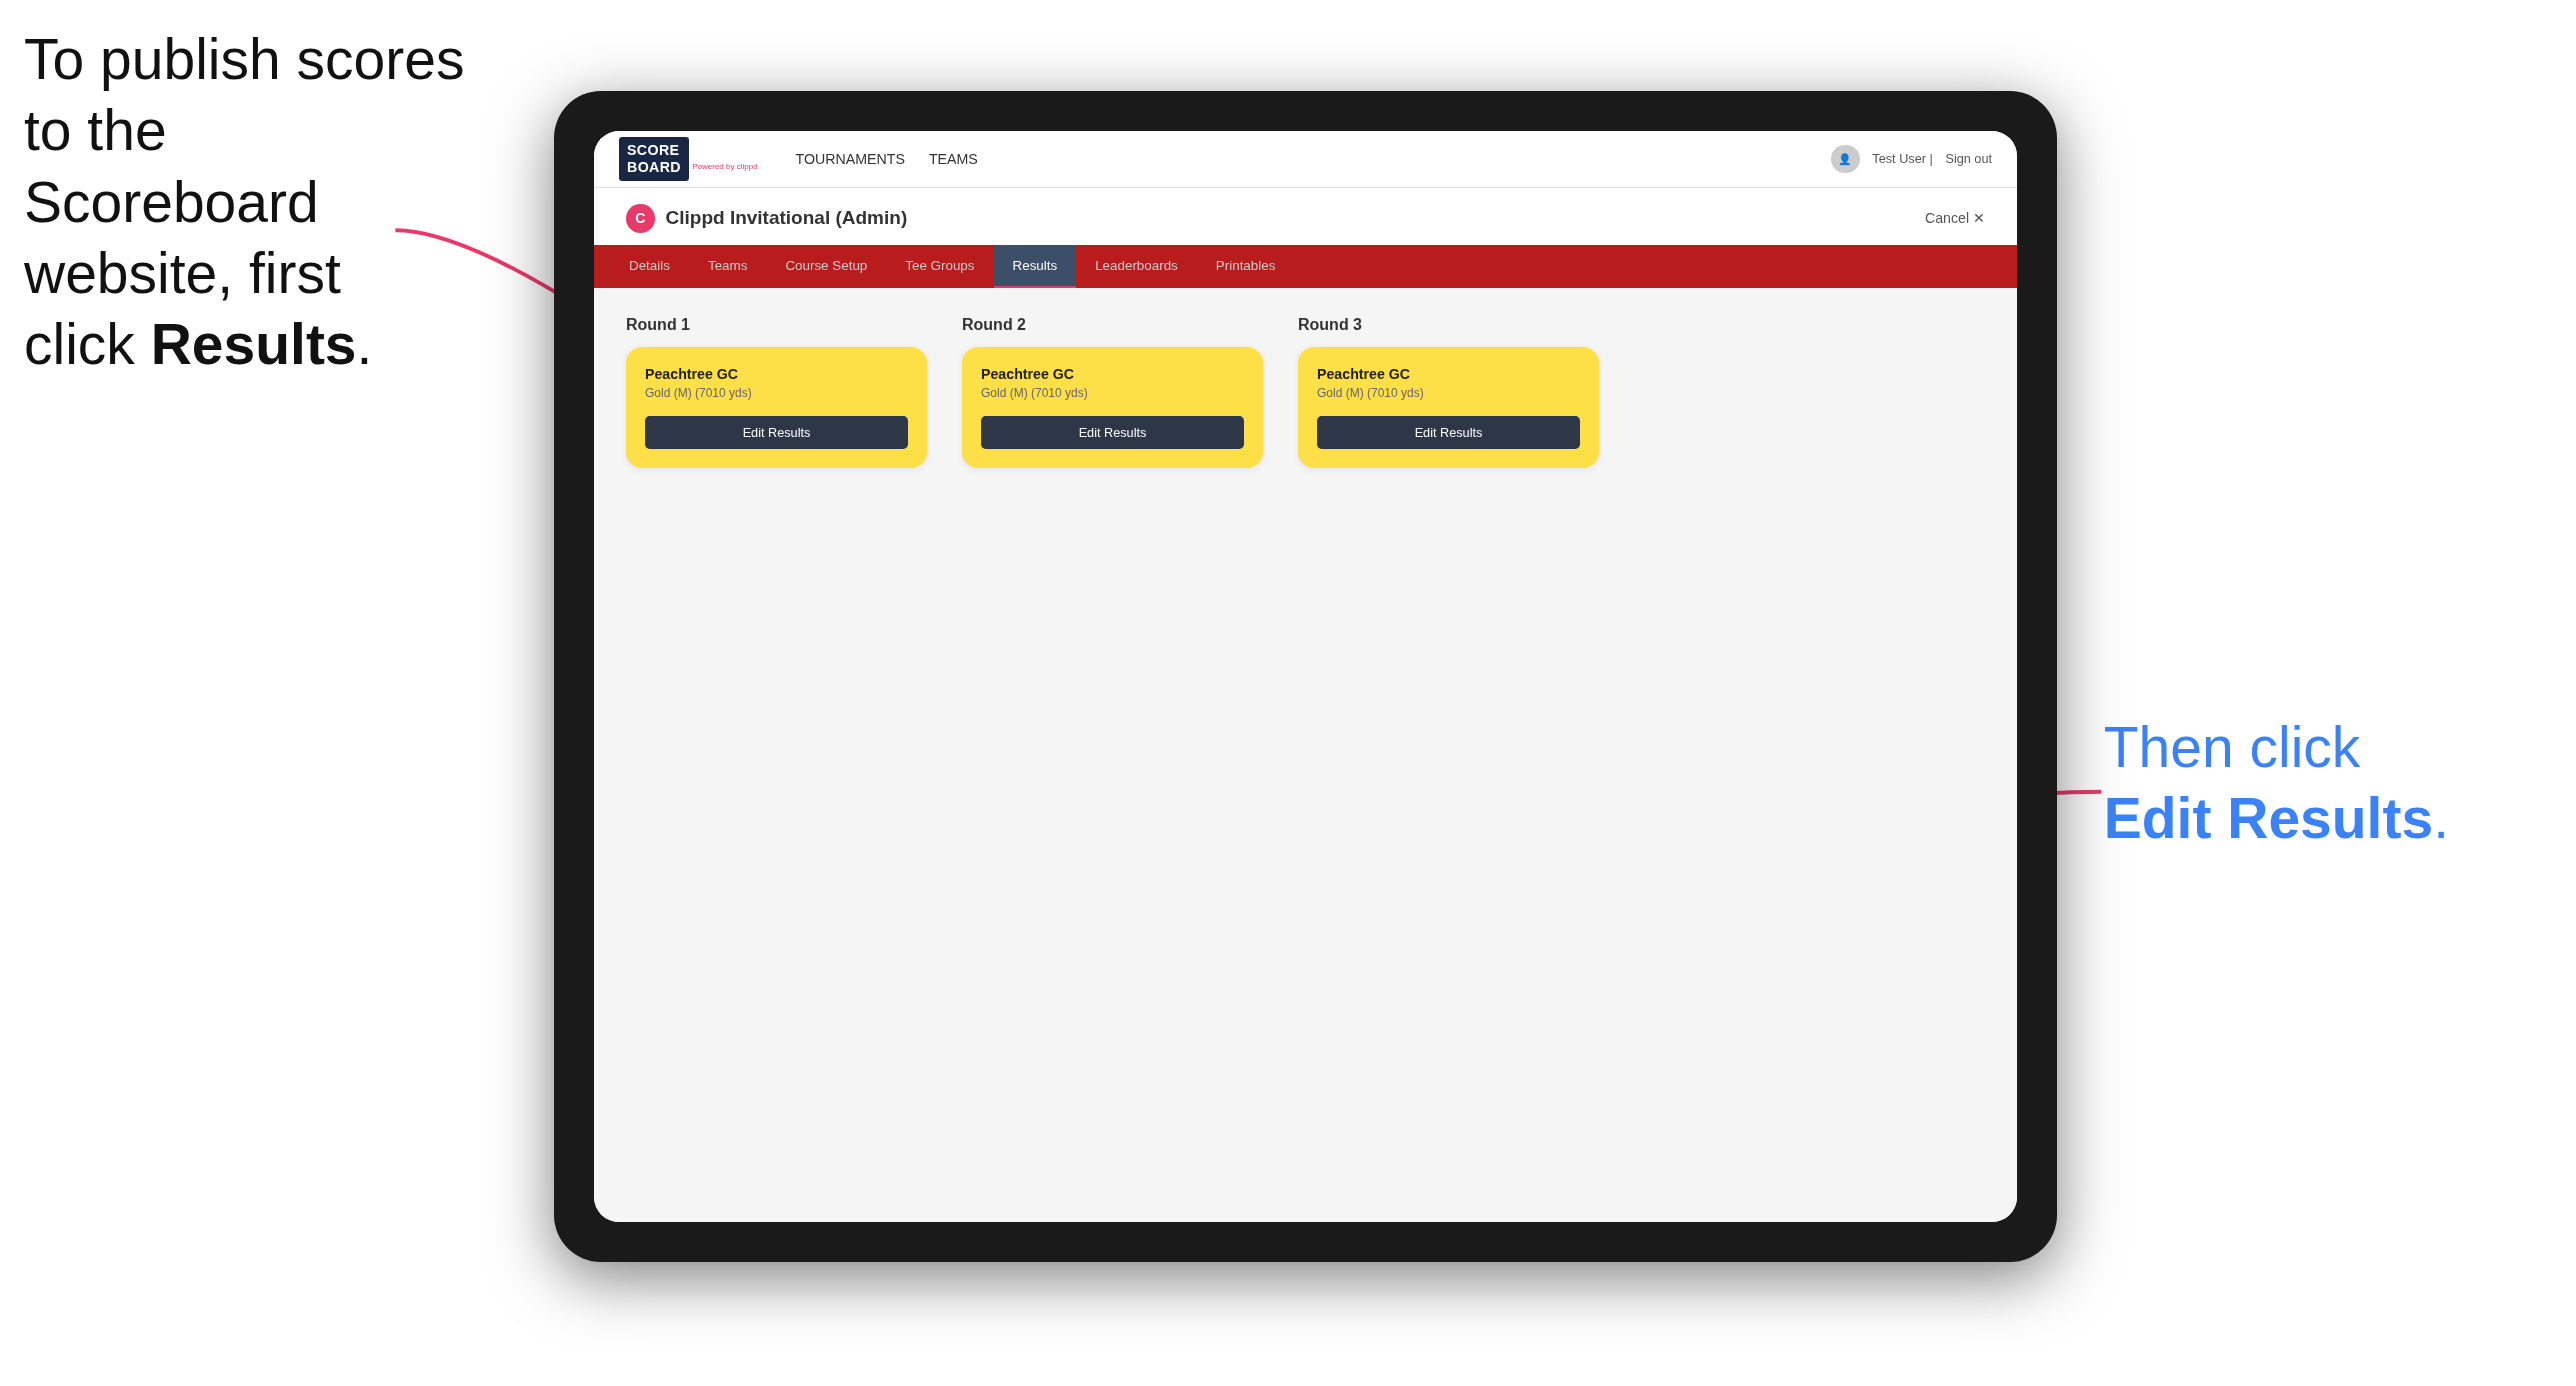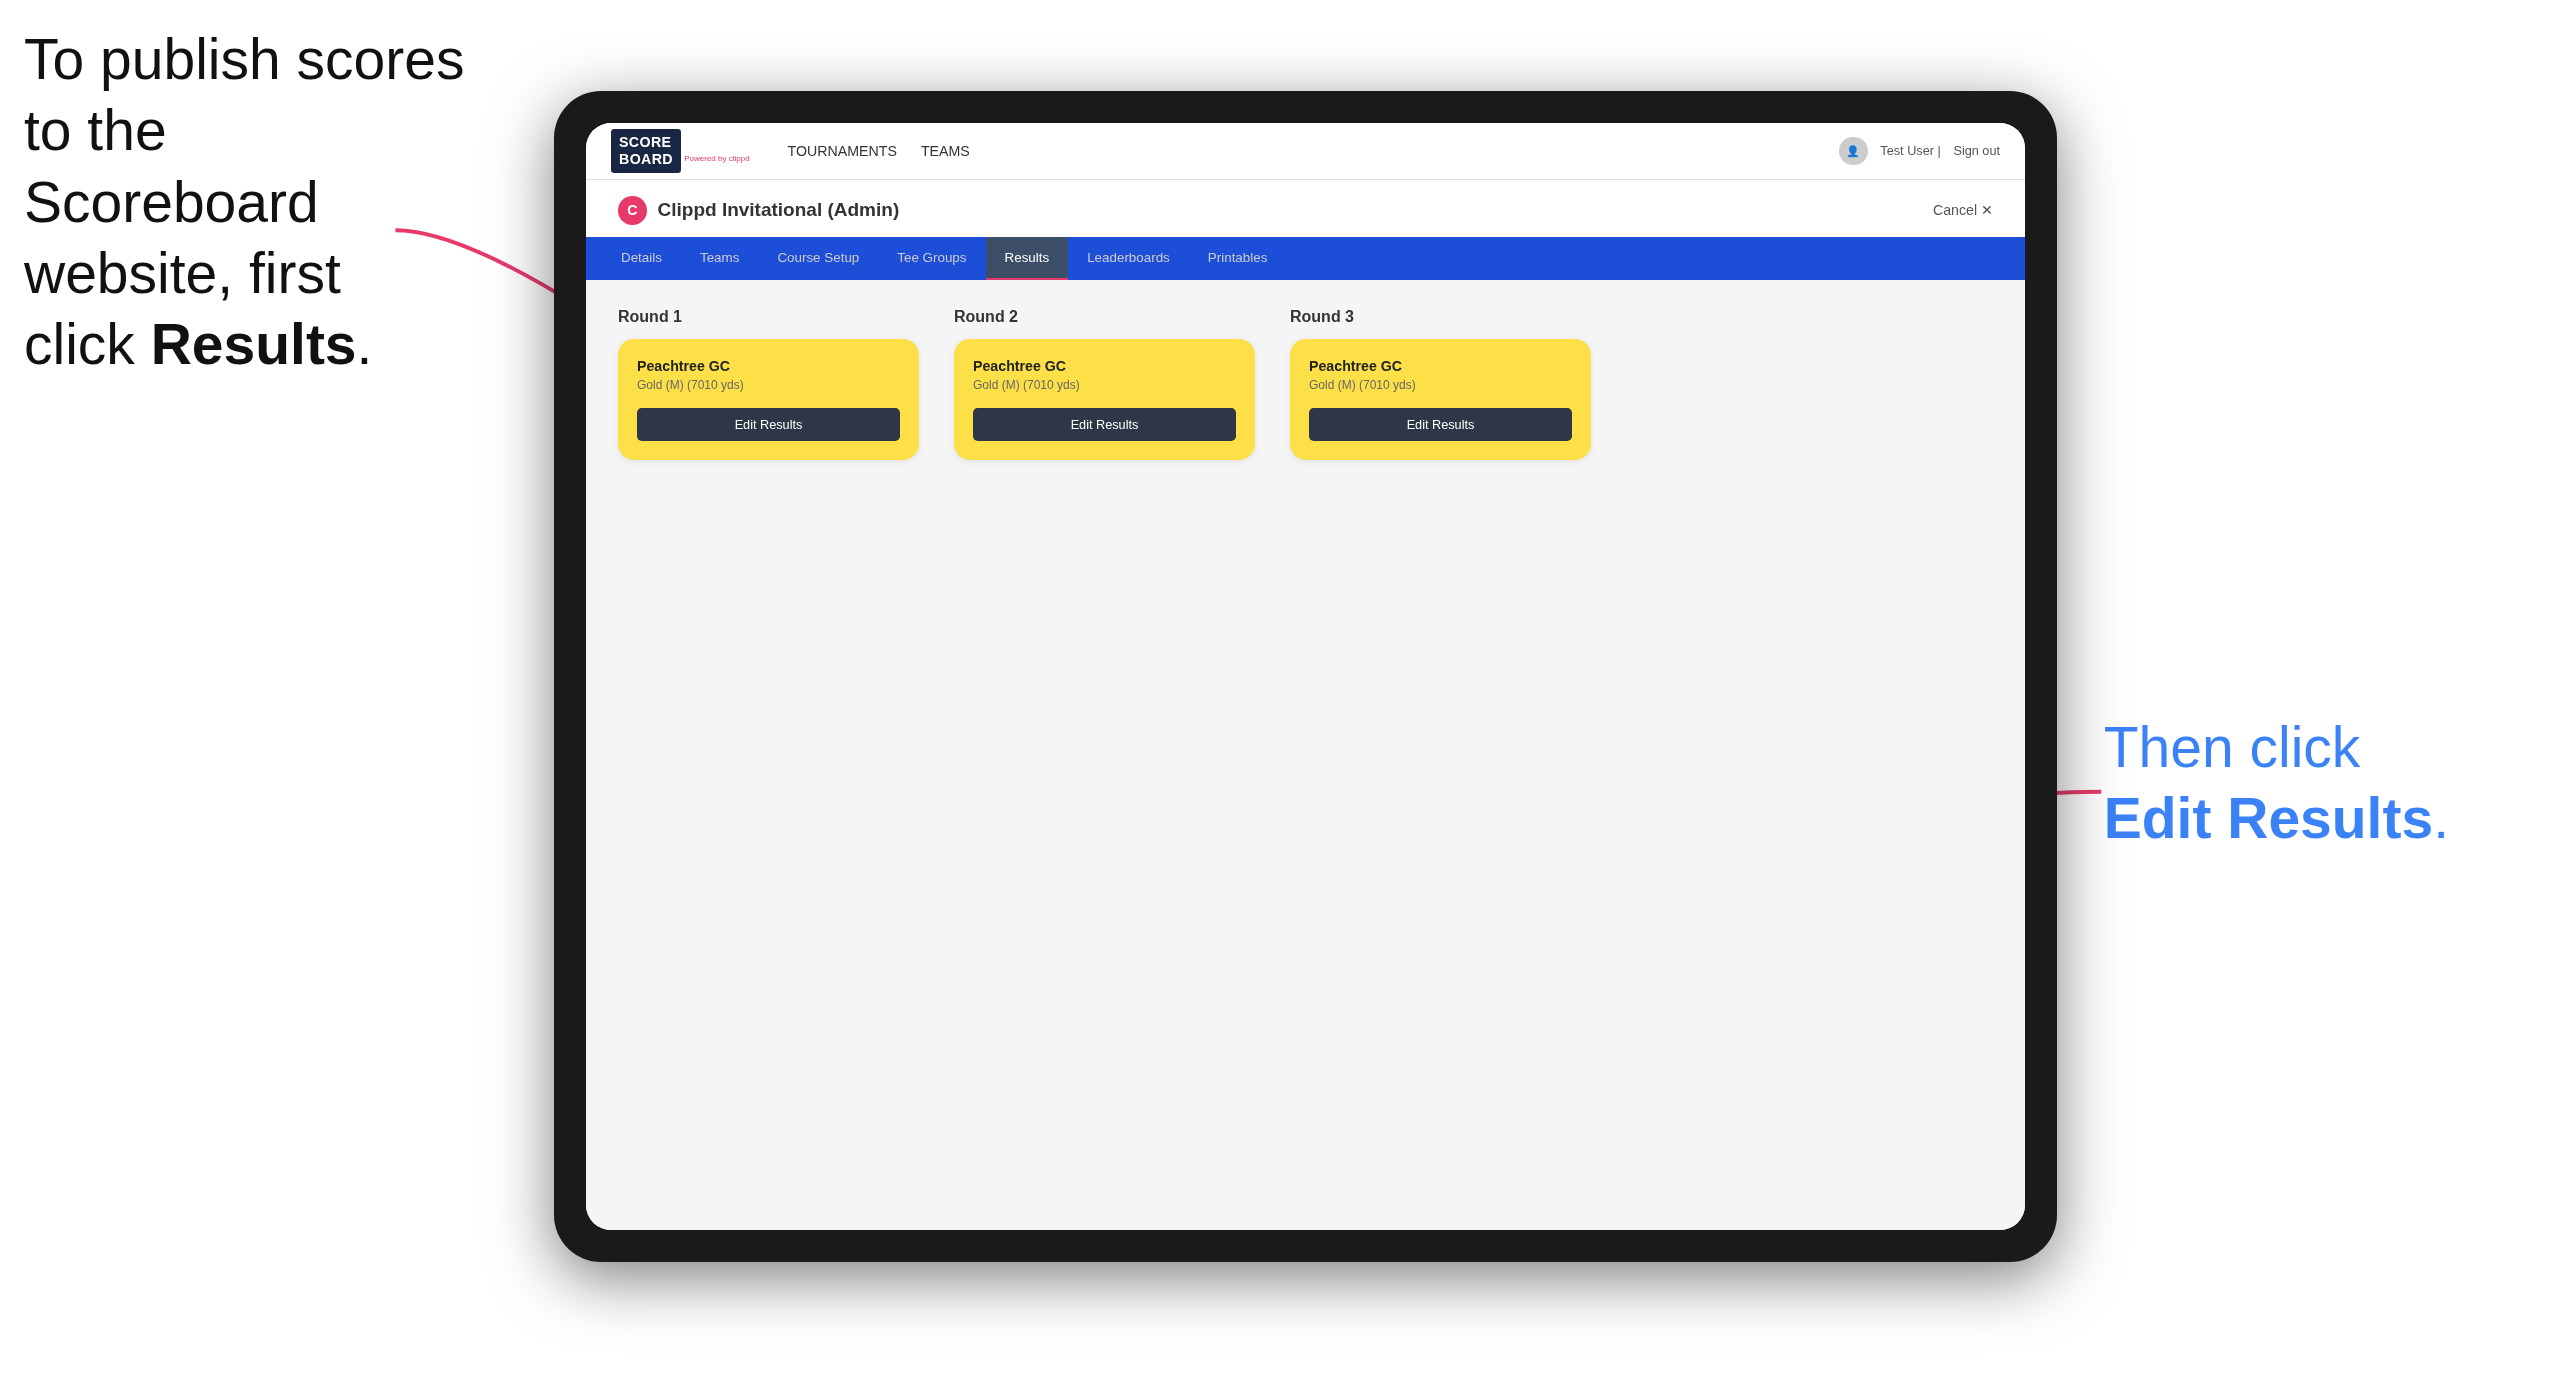--- a/index.html
+++ b/index.html
@@ -44,21 +44,21 @@
 
     
     .tablet-frame {
       position: absolute;
       top: 91px;
       left: 554px;
       width: 1503px;
       height: 1171px;
       background: #1a1a1a;
       border-radius: 47px;
-      padding: 32px;
+      padding: 40px;
       box-shadow: 0 16px 63px rgba(0,0,0,0.5);
     }
 
     .tablet-screen {
       width: 100%;
       height: 100%;
       background: #f0f0f0;
       border-radius: 25px;
       overflow: hidden;
       display: flex;
@@ -175,21 +175,21 @@
       font-size: 14.2px;
       color: #555555;
       cursor: pointer;
       display: flex;
       align-items: center;
       gap: 4px;
     }
 
     
     .tab-bar {
-      background: #1d4ed8;
+      background: #b91c1c;
       display: flex;
       padding: 0 16px;
       flex-shrink: 0;
     }
 
     .tab-item {
       padding: 12.7px 19px;
       color: #cccccc;
       font-size: 13.4px;
       cursor: pointer;

